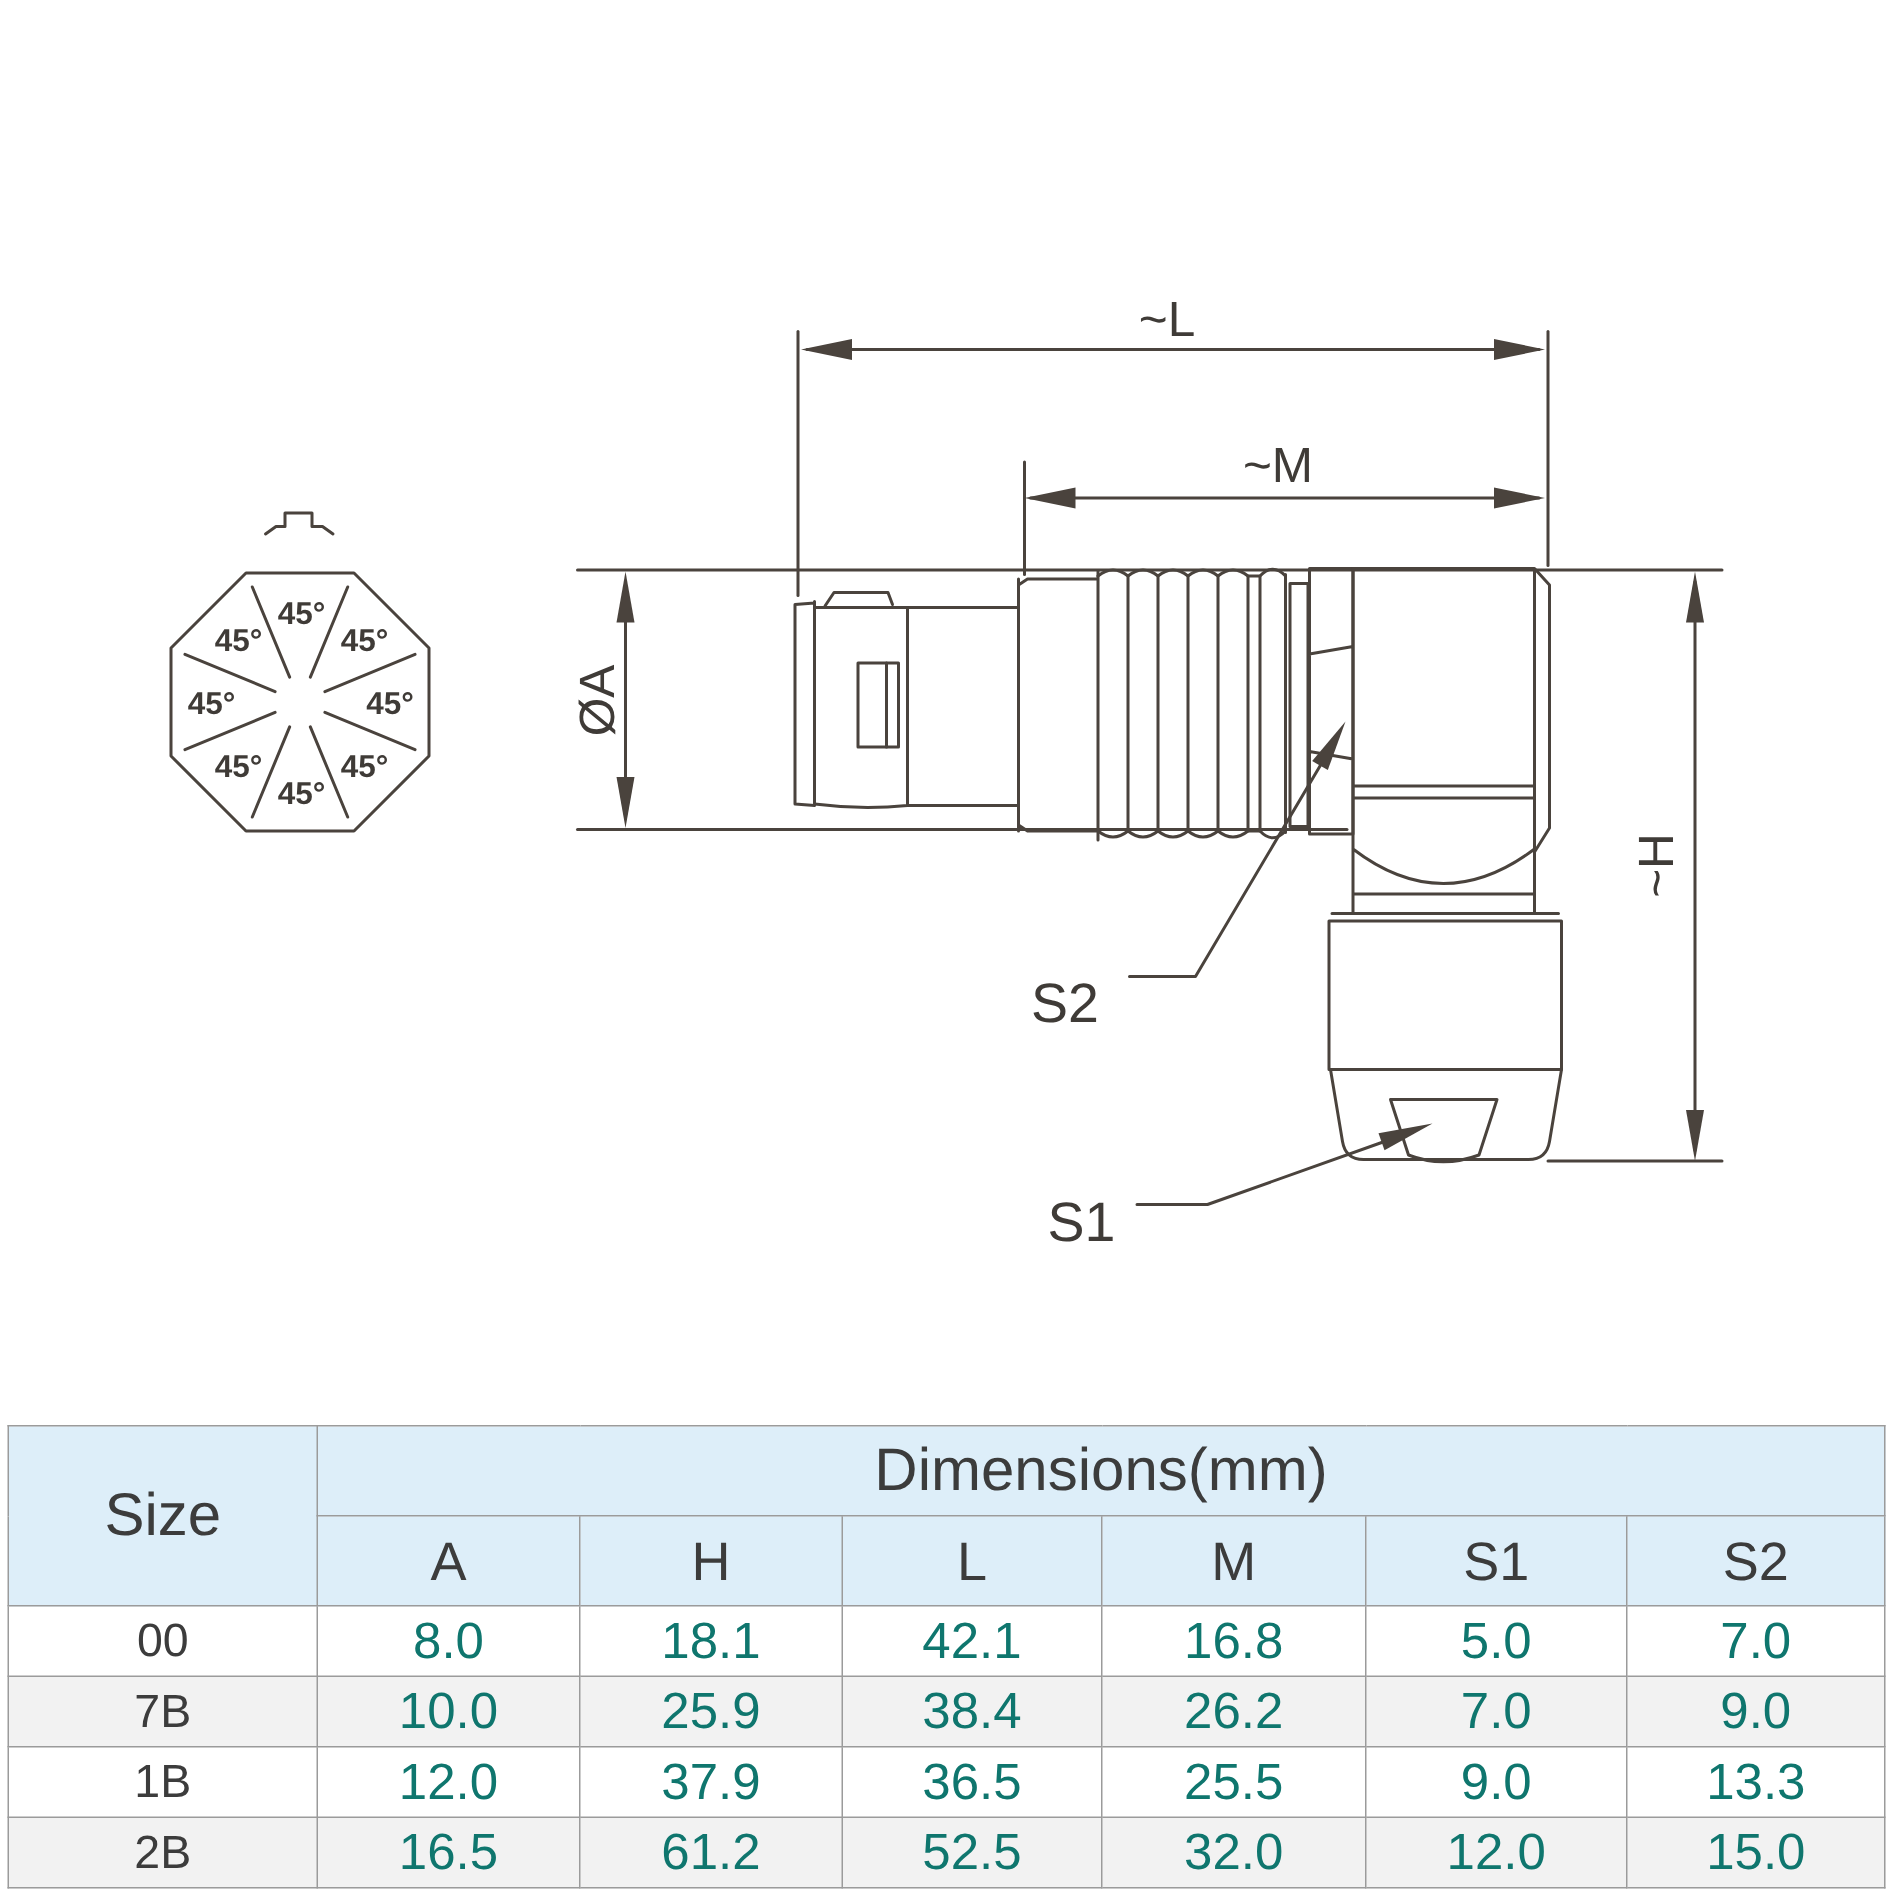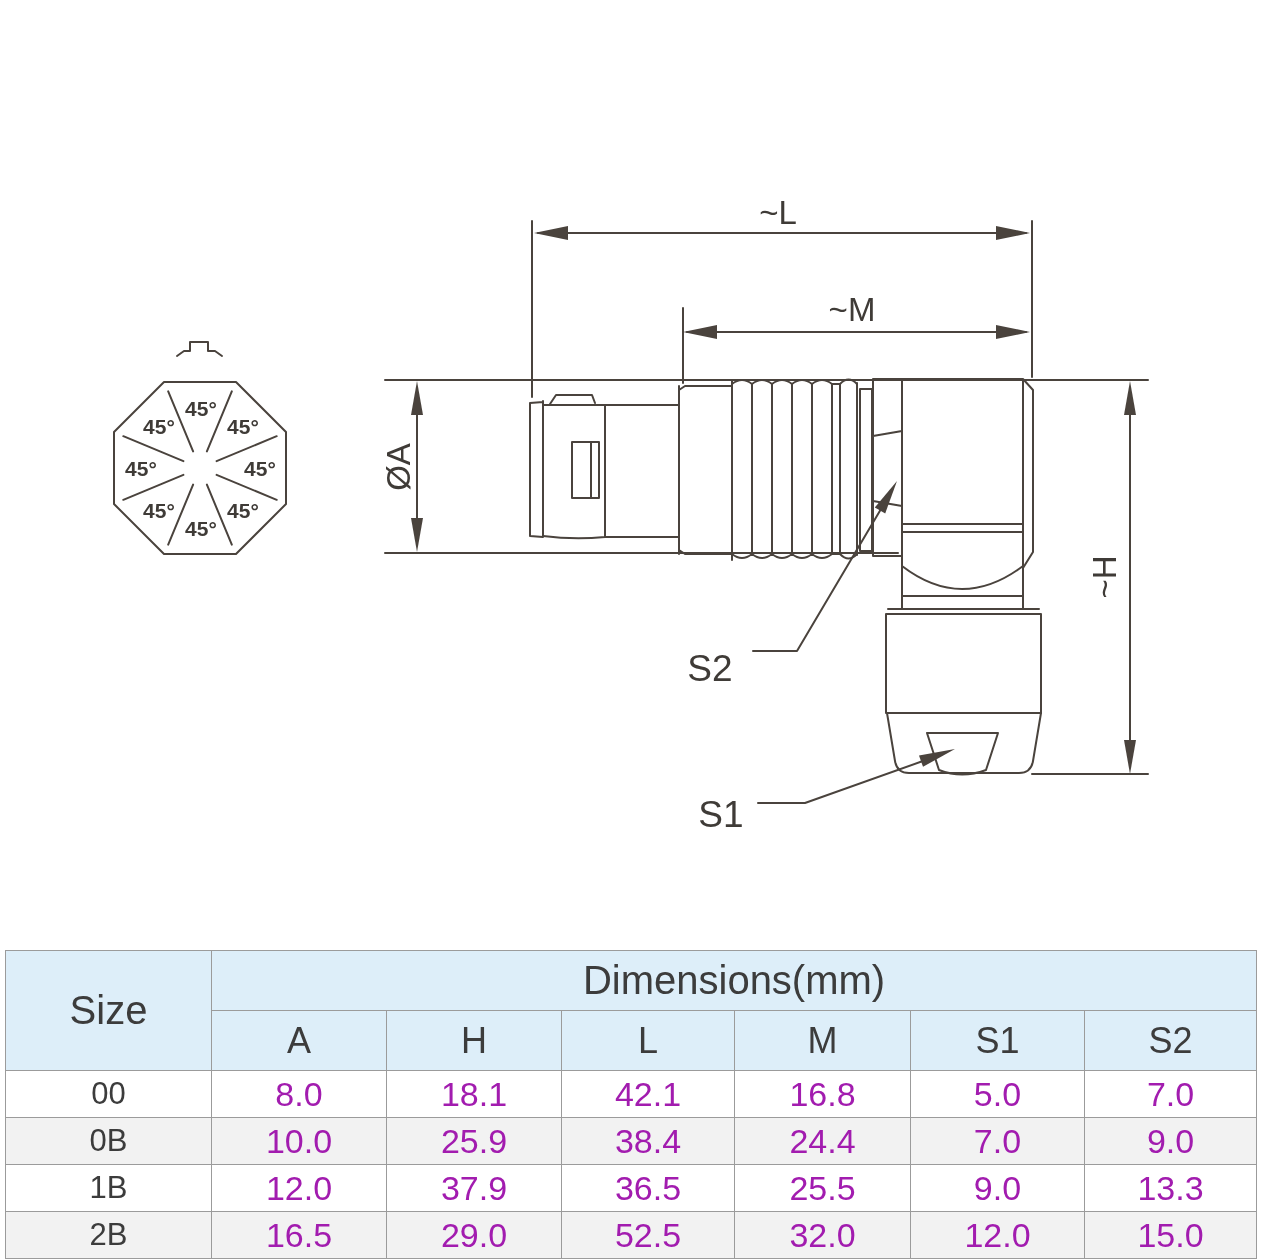--- a/index.html
+++ b/index.html
@@ -14,21 +14,21 @@
   #dim-table{position:absolute;left:5px;top:950px;width:1251px;border-collapse:collapse;
              table-layout:fixed;}
   #dim-table th,#dim-table td{border:1.5px solid #9b9b9b;text-align:center;vertical-align:middle;
              padding:0;font-weight:normal;color:#3c3c3c;}
   #dim-table .hdr1{height:60px;background:#ddeef9;font-size:40px;}
   #dim-table .hdr2{height:60px;background:#ddeef9;font-size:36px;}
   #dim-table th.size-hd{background:#ddeef9;font-size:40px;}
   #dim-table .data-row{height:47px;background:#ffffff;}
   #dim-table .data-row.stripe{background:#f2f2f2;}
   #dim-table td.size-col{font-size:31px;}
-  #dim-table td.val{font-size:34px;color:#a21caf;}
+  #dim-table td.val{font-size:34px;color:#0f766e;}
 </style>
 </head>
 <body>
 
 <div id="page">
 
   <svg id="drawing" width="1261" height="948" viewBox="0 0 1261 948" fill="none" stroke="#4a433d" stroke-width="2" stroke-linecap="round" stroke-linejoin="round">
 
     <g>
       <path d="M177,356 L184,351 L190,351 L190,342 L208,342 L208,351 L215,351 L222,356"></path>
@@ -145,41 +145,41 @@
       <tr class="data-row">
         <td class="size-col">00</td>
         <td class="val">8.0</td>
         <td class="val">18.1</td>
         <td class="val">42.1</td>
         <td class="val">16.8</td>
         <td class="val">5.0</td>
         <td class="val">7.0</td>
       </tr>
       <tr class="data-row stripe">
-        <td class="size-col">0B</td>
+        <td class="size-col">7B</td>
         <td class="val">10.0</td>
         <td class="val">25.9</td>
         <td class="val">38.4</td>
-        <td class="val">24.4</td>
+        <td class="val">26.2</td>
         <td class="val">7.0</td>
         <td class="val">9.0</td>
       </tr>
       <tr class="data-row">
         <td class="size-col">1B</td>
         <td class="val">12.0</td>
         <td class="val">37.9</td>
         <td class="val">36.5</td>
         <td class="val">25.5</td>
         <td class="val">9.0</td>
         <td class="val">13.3</td>
       </tr>
       <tr class="data-row stripe">
         <td class="size-col">2B</td>
         <td class="val">16.5</td>
-        <td class="val">29.0</td>
+        <td class="val">61.2</td>
         <td class="val">52.5</td>
         <td class="val">32.0</td>
         <td class="val">12.0</td>
         <td class="val">15.0</td>
       </tr>
     </tbody>
   </table>
 </div>
 
 </body></html>

